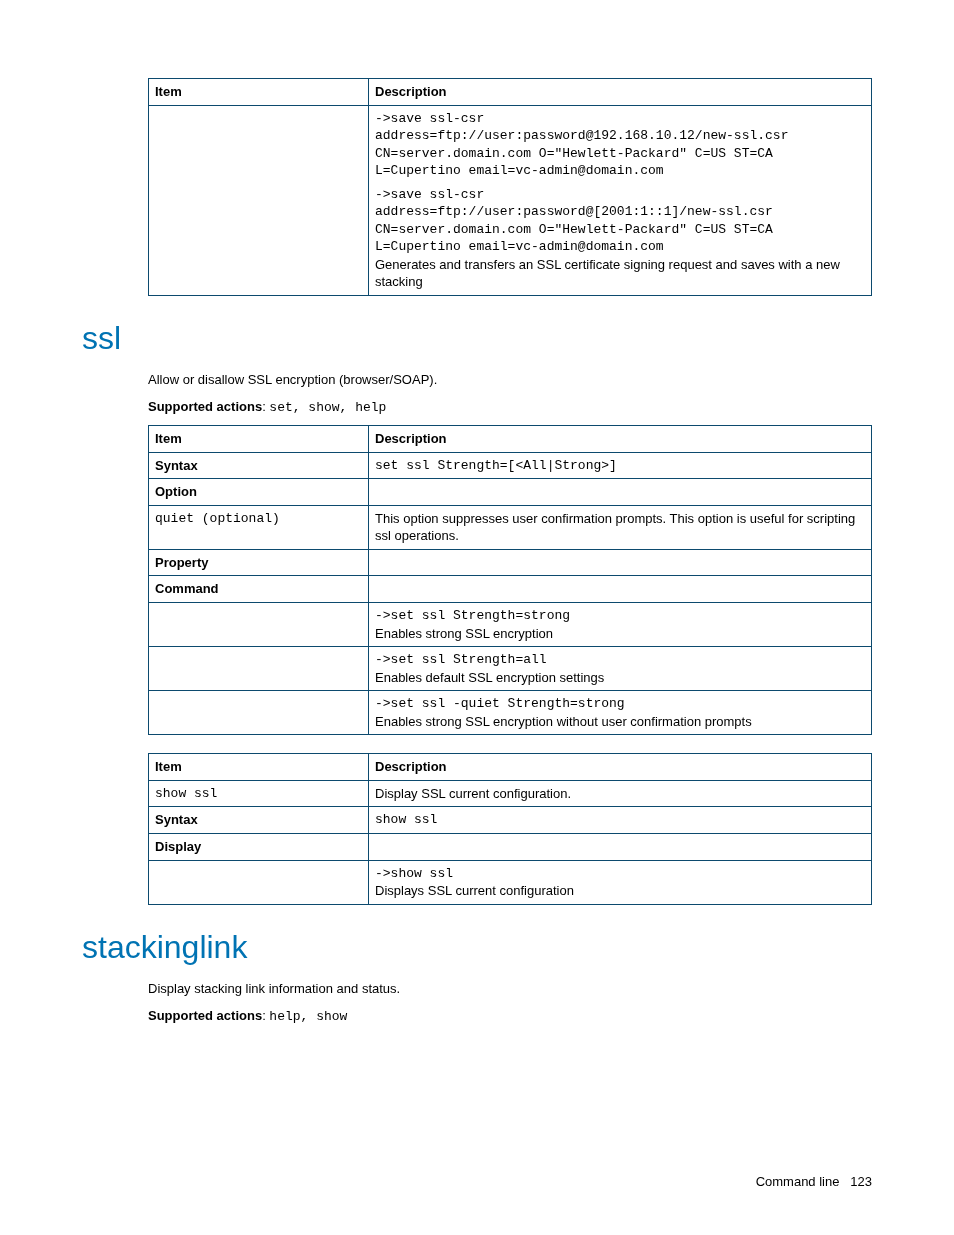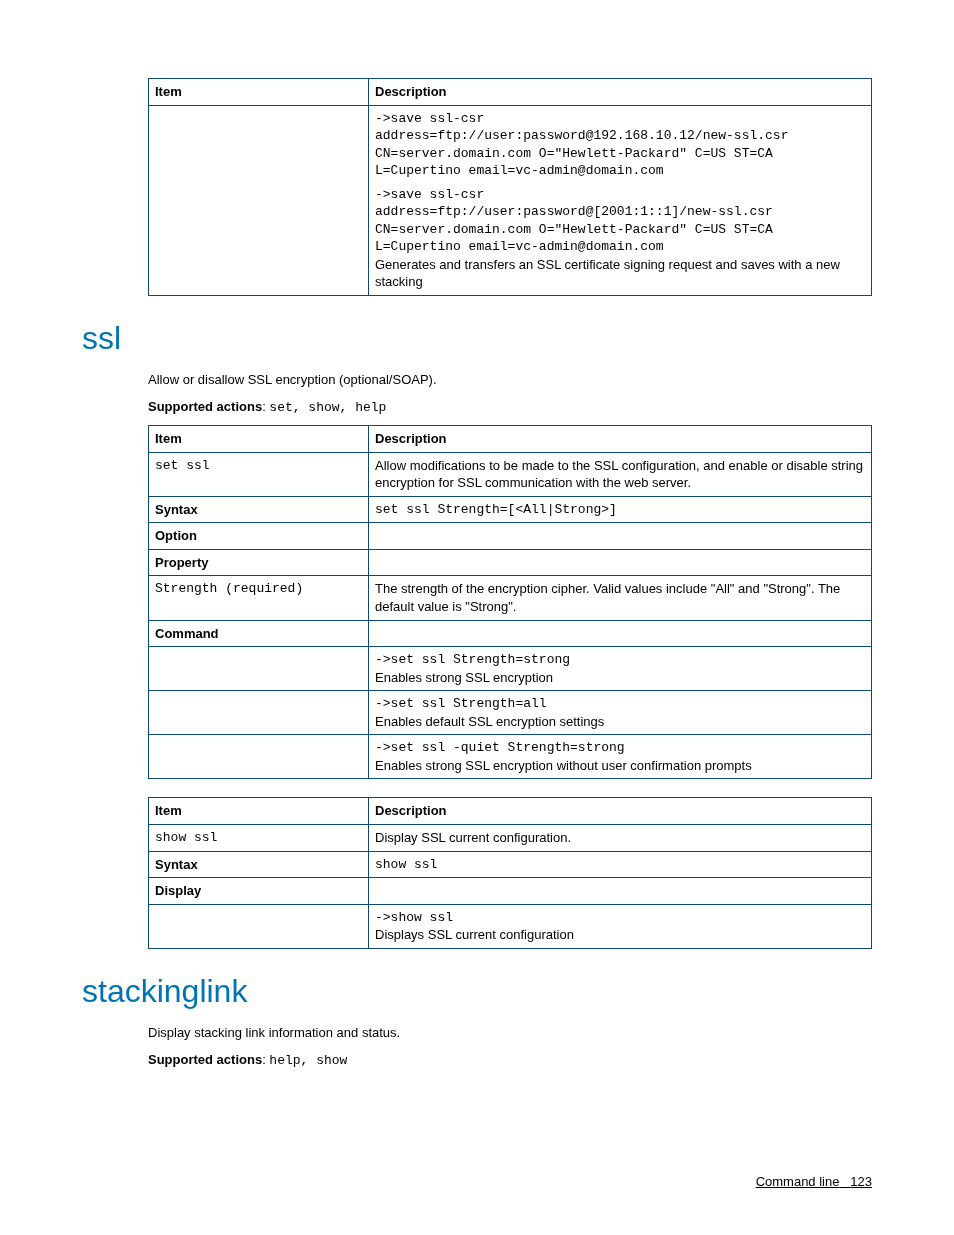--- a/index.html
+++ b/index.html
@@ -52,21 +52,20 @@
     p.actions {
       margin-left: 66px;
       margin-bottom: 10px;
       font-size: 13px;
     }
     .footer {
       position: absolute;
       bottom: 46px;
       right: 82px;
       font-size: 13px;
-      text-decoration: underline;
     }
   </style>
 </head>
 <body>
 
 <table class="narrow">
   <tbody>
       <tr>
     <th class="col1">Item</th>
     <th>Description</th>
@@ -83,50 +82,46 @@
       <div class="mono">address=ftp://user:password@[2001:1::1]/new-ssl.csr</div>
       <div class="mono">CN=server.domain.com O="Hewlett-Packard" C=US ST=CA</div>
       <div class="mono">L=Cupertino email=vc-admin@domain.com</div>
       <div>Generates and transfers an SSL certificate signing request and saves with a new stacking</div>
     </td>
   </tr>
 </tbody>
   </table>
 
 <h2 class="section">ssl</h2>
-<p class="intro">Allow or disallow SSL encryption (optional/SOAP).</p>
+<p class="intro">Allow or disallow SSL encryption (browser/SOAP).</p>
 <p class="actions">
   <strong>Supported actions</strong>: <span class="mono">set, show, help</span>
 </p>
 
 <table class="narrow">
   <tbody>
       <tr>
     <th class="col1">Item</th>
     <th>Description</th>
   </tr>
   <tr>
-    <td class="col1 mono">set ssl</td>
-    <td>Allow modifications to be made to the SSL configuration, and enable or disable string encryption for SSL communication with the web server.</td>
-  </tr>
-  <tr>
     <td class="col1 label-cell">Syntax</td>
     <td class="mono">set ssl Strength=[&lt;All|Strong&gt;]</td>
   </tr>
   <tr>
     <td class="col1 label-cell">Option</td>
     <td></td>
   </tr>
   <tr>
+    <td class="col1 mono">quiet (optional)</td>
+    <td>This option suppresses user confirmation prompts. This option is useful for scripting ssl operations.</td>
+  </tr>
+  <tr>
     <td class="col1 label-cell">Property</td>
     <td></td>
-  </tr>
-  <tr>
-    <td class="col1 mono">Strength (required)</td>
-    <td>The strength of the encryption cipher. Valid values include "All" and "Strong". The default value is "Strong".</td>
   </tr>
   <tr>
     <td class="col1 label-cell">Command</td>
     <td></td>
   </tr>
   <tr>
     <td class="col1"></td>
     <td>
       <div class="mono">-&gt;set ssl Strength=strong</div>
       <div>Enables strong SSL encryption</div>

